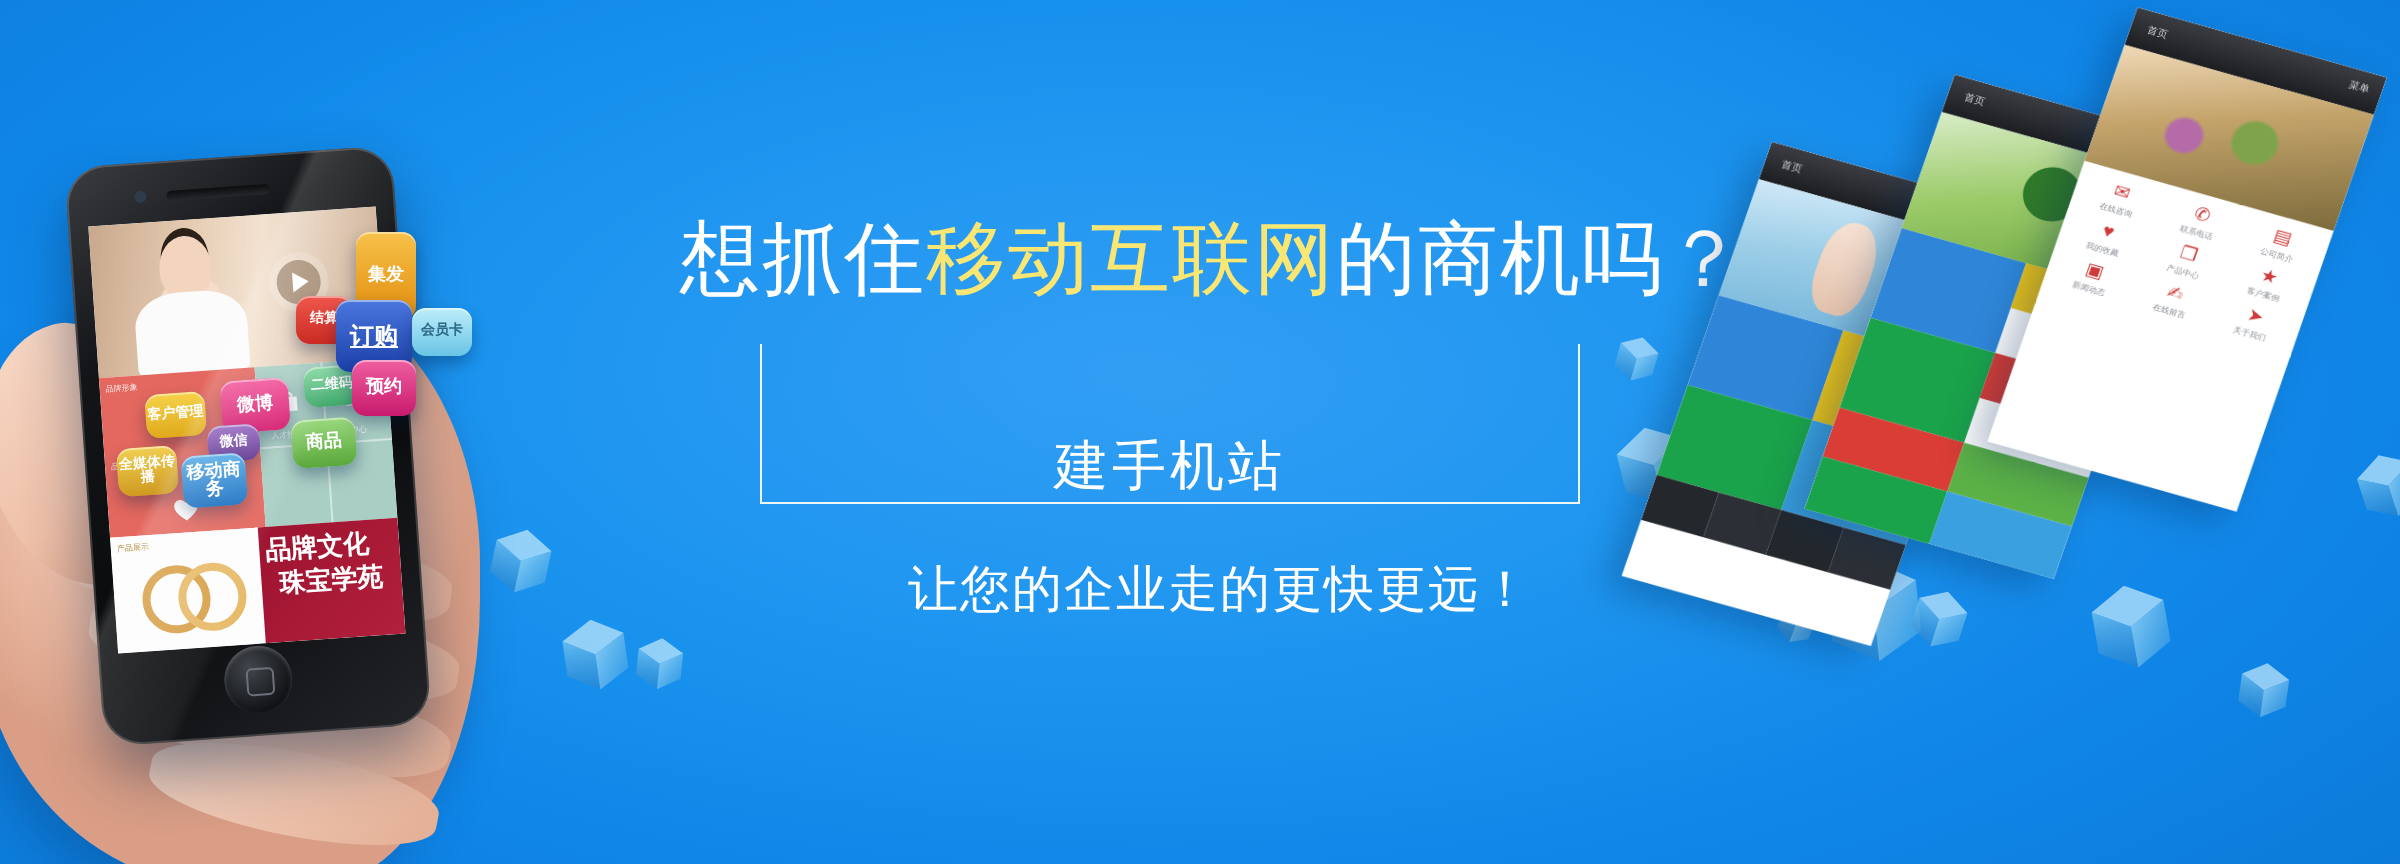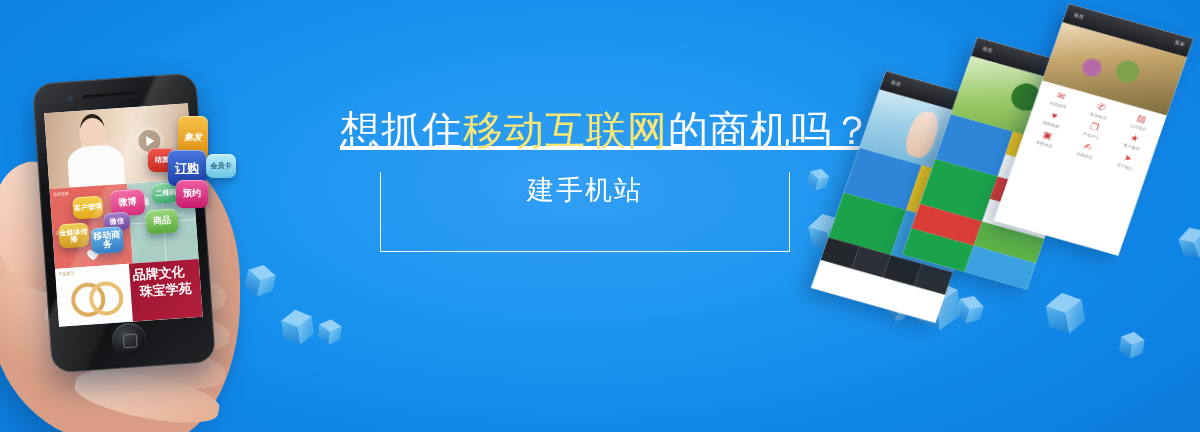--- a/index.html
+++ b/index.html
@@ -148,28 +148,28 @@
   .mgrid4{ display:grid; grid-template-columns:repeat(4,1fr); }
   .mgrid4 .c{ height:24px; }
   .ilist{ display:grid; grid-template-columns:repeat(3,1fr); padding:6px 2px; gap:5px 0; }
   .ilist .it{ text-align:center; font-size:4px; color:#8a8f96; }
   .ilist .it .g{ display:block; margin:0 auto 2px; width:9px; height:9px; color:#d03a3a; font-size:9px; line-height:9px; }
 
   
   #copy{ position:absolute; left:330px; top:110px; width:560px; }
   .headline{
     font-size:40px; line-height:1; color:#ffffff; white-space:nowrap; letter-spacing:1px;
-    text-align:left; padding-left:10px;text-decoration:underline;
+    text-align:left; padding-left:10px;
   }
   .headline .hl{ color:#f9e673; }
   .framebox{
     position:absolute; left:50px; top:62px; width:410px; height:80px;
     border:1px solid rgba(255,255,255,.92);
     border-top:none;
-    display:flex; align-items:flex-start; justify-content:center;font-family:Liberation Mono, monospace;
+    display:flex; align-items:flex-end; justify-content:center;font-family:Liberation Mono, monospace;
   }
   .framebox .cap{ font-size:27px; color:#fff; letter-spacing:2px; }
   .tagline{
     position:absolute; left:0; top:168px; width:560px; text-align:center;
     font-size:25px; color:#fff; letter-spacing:1px;
   }
 </style>
 </head>
 <body>
 
@@ -316,36 +316,37 @@
         <div class="tile md" style="left:94px;top:104px;width:32px;height:24px;background:linear-gradient(#9bd97f,#5aa83b);">商品</div>
         <div class="tile sm" style="left:52px;top:104px;width:26px;height:18px;background:linear-gradient(#9a6cc4,#5f3590);">微信</div>
         <div class="tile sm" style="left:6px;top:112px;width:30px;height:24px;background:linear-gradient(#f0cf53,#cf9a20);">全媒体传播</div>
         <div class="tile md" style="left:38px;top:118px;width:32px;height:26px;background:linear-gradient(#56ace8,#1a6fc0);">移动商务</div>
       </div>
 
       <div class="glare"></div>
       <div class="home"></div>
     </div>
 
-    <div class="tile md" style="left:178px;top:58px;width:30px;height:44px;background:linear-gradient(#f8c24a,#e08c0c);font-style:italic;">集发</div>
+    <div class="tile md" style="left:178px;top:58px;width:30px;height:44px;background:linear-gradient(#f8c24a,#e08c0c);">集发</div>
     <div class="tile sm" style="left:148px;top:90px;width:28px;height:24px;background:linear-gradient(#f0574d,#c92b22);">结算</div>
     <div class="tile lg" style="left:168px;top:92px;width:38px;height:36px;background:linear-gradient(#4a77df,#1b3fa8);">订购</div>
     <div class="tile sm" style="left:206px;top:96px;width:30px;height:24px;background:linear-gradient(#bdeefb,#69c4e4);color:#2c6a85;">会员卡</div>
     <div class="tile md" style="left:176px;top:122px;width:32px;height:28px;background:linear-gradient(#ef5fa0,#c81a6d);">预约</div>
   </div>
 
   <div id="copy">
     <div class="headline">
       <span>想抓住</span><span class="hl">移动互联网</span><span>的商机吗？</span>
     </div>
 
     <div class="framebox">
       <span class="cap">建手机站</span>
     </div>
 
+    <div class="tagline">让您的企业走的更快更远！</div>
   </div>
 
   <div id="devices">
 
     <div class="dev" style="left:-8px; top:-6px; transform: matrix(1,0.30,-0.34,0.93,0,0);">
       <div class="hdr">
         <span class="t">首页</span>
         <span class="c">菜单</span>
       </div>
       <div class="banner p"></div>

